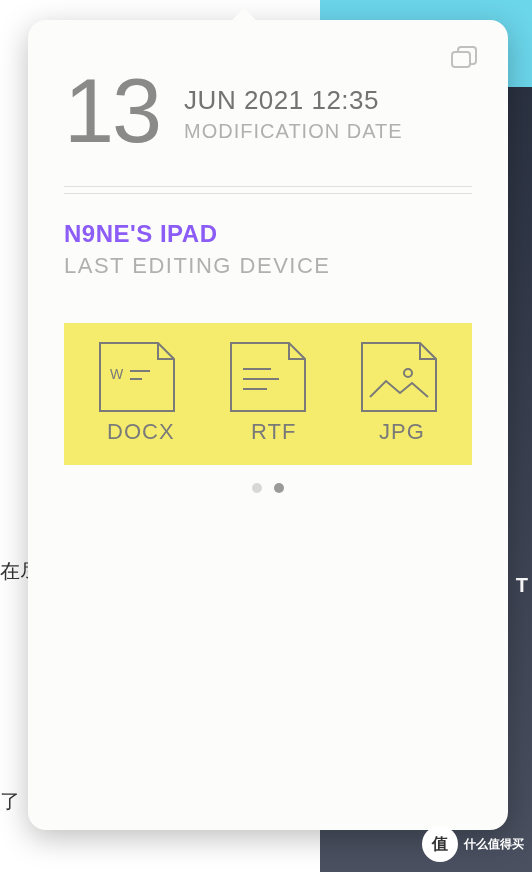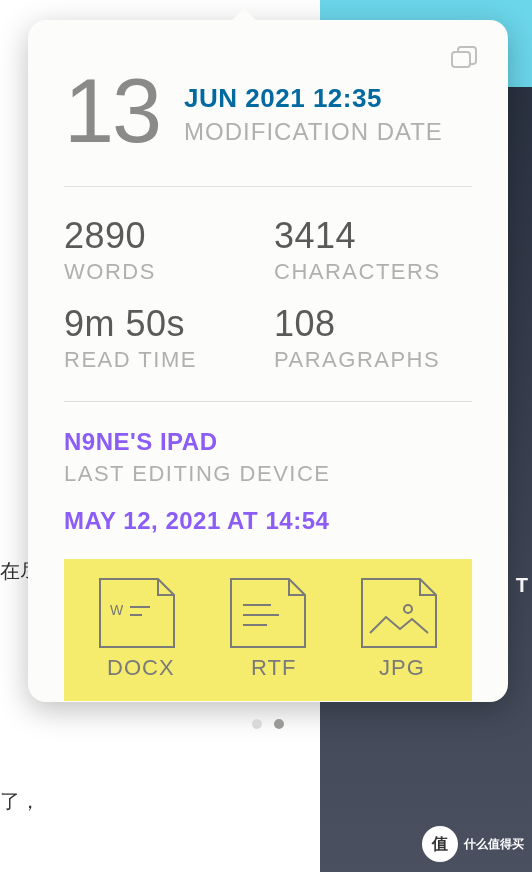--- a/index.html
+++ b/index.html
@@ -60,21 +60,21 @@
 .watermark .txt {
   color: #fff;
   font-size: 12px;
   font-weight: 600;
 }
 .popover {
   position: absolute;
   left: 28px;
   top: 20px;
   width: 480px;
-  height: 682px;
+  height: 810px;
   background: #fcfcfa;
   border-radius: 18px;
   box-shadow: 0 8px 30px rgba(0,0,0,0.25);
   padding: 30px 36px 20px 36px;
 }
 .popover::before {
   content: "";
   position: absolute;
   top: -12px;
   left: 202px;
@@ -101,26 +101,26 @@
 .day-number {
   font-size: 90px;
   font-weight: 300;
   color: #8a8a88;
   line-height: 1;
   letter-spacing: -2px;
 }
 .header-right { padding-top: 6px; }
 .header-title {
   font-size: 26px;
-  font-weight: 700;
-  color: #0369a1;
+  font-weight: 400;
+  color: #737373;
   letter-spacing: 0.5px;
 }
 .header-sub {
-  font-size: 24px;
+  font-size: 20px;
   font-weight: 400;
   color: #b0b0ae;
   letter-spacing: 1px;
   margin-top: 4px;
 }
 .divider {
   border: none;
   border-top: 1px solid #e0e0de;
   margin: 6px 0;
 }
@@ -214,48 +214,29 @@
   <div class="header-row">
     <div class="day-number">13</div>
     <div class="header-right">
       <div class="header-title">JUN 2021 12:35</div>
       <div class="header-sub">MODIFICATION DATE</div>
     </div>
   </div>
 
   <hr class="divider">
 
-  <div class="stats-grid">
-    <div>
-      <div class="stat-value">2890</div>
-      <div class="stat-label">WORDS</div>
-    </div>
-    <div>
-      <div class="stat-value">3414</div>
-      <div class="stat-label">CHARACTERS</div>
-    </div>
-    <div>
-      <div class="stat-value">9m 50s</div>
-      <div class="stat-label">READ TIME</div>
-    </div>
-    <div>
-      <div class="stat-value">108</div>
-      <div class="stat-label">PARAGRAPHS</div>
-    </div>
-  </div>
 
   <hr class="divider">
 
   <div class="info-block">
     <div class="info-title">N9NE'S IPAD</div>
     <div class="info-sub">LAST EDITING DEVICE</div>
   </div>
 
   <div class="info-block" style="padding-top:10px">
-    <div class="info-title">MAY 12, 2021 AT 14:54</div>
   </div>
 
   <div class="export-row">
     <div class="export-item">
       <svg viewBox="0 0 90 110" width="90" height="110">
         <path d="M8 4 H66 L82 20 V72 H8 Z"></path>
         <path d="M66 4 V20 H82"></path>
         <text x="18" y="40" font-size="14" fill="#7a7a78" stroke="none" font-family="Arial">W</text>
         <line x1="38" y1="32" x2="58" y2="32"></line>
         <line x1="38" y1="40" x2="50" y2="40"></line>

